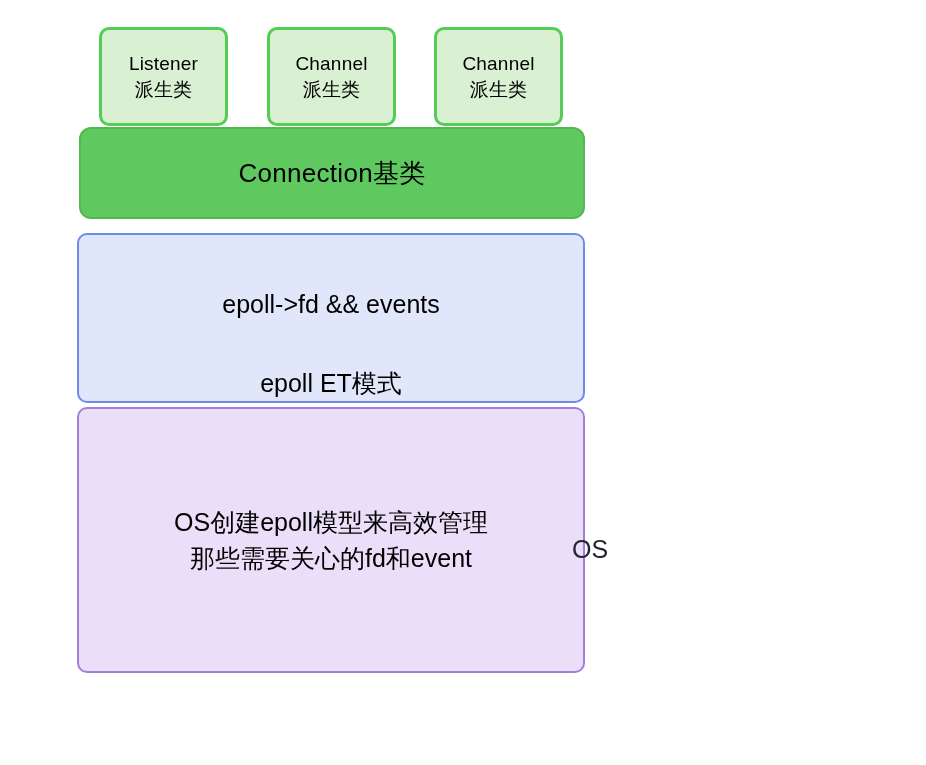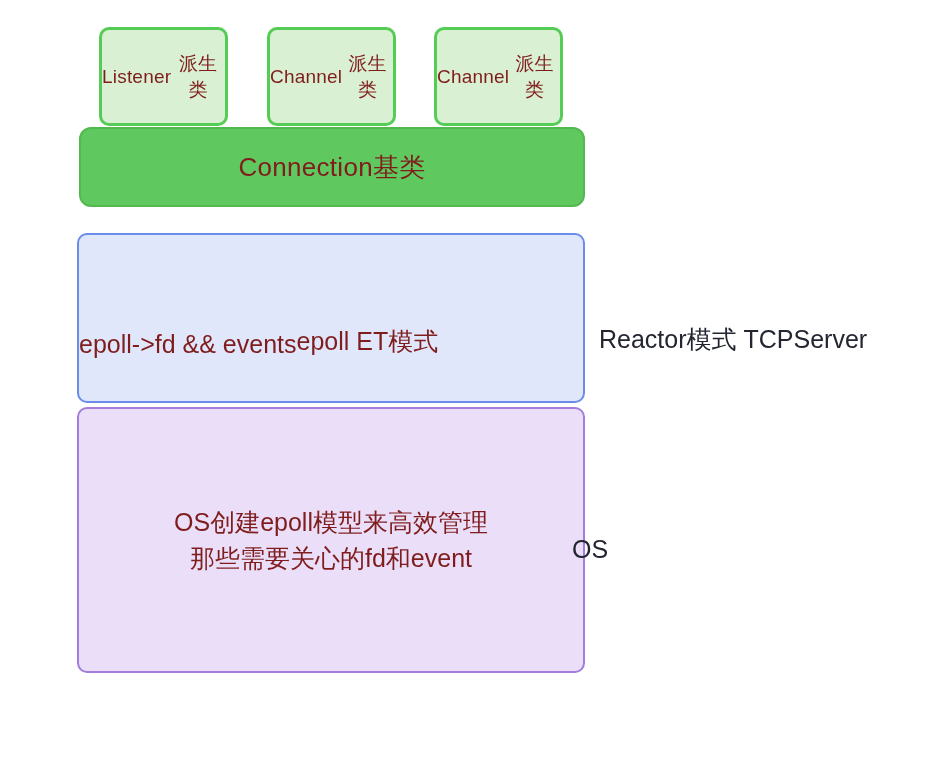--- a/index.html
+++ b/index.html
@@ -16,25 +16,26 @@
   }
   #canvas {
     position: relative;
     width: 926px;
     height: 765px;
   }
   .node {
     position: absolute;
     box-sizing: border-box;
     display: flex;
+    flex-direction: column;
     align-items: center;
     justify-content: center;
     text-align: center;
     line-height: 1.32;
-    color: #7f1d1d;
+    color: #000000;
     white-space: pre-line;
   }
 
   
   .derived {
     border: 3px solid #55cc55;
     border-radius: 10px;
     background: #d9f0d3;
     font-size: 19px;
     letter-spacing: 0.2px;
@@ -44,21 +45,21 @@
   }
   #derived-listener { left: 99px;  top: 27px; width: 129px; height: 99px; }
   #derived-channel-1 { left: 267px; top: 27px; width: 129px; height: 99px; }
   #derived-channel-2 { left: 434px; top: 27px; width: 129px; height: 99px; }
 
   
   #connection-base {
     left: 79px;
     top: 127px;
     width: 506px;
-    height: 80px;
+    height: 92px;
     background: #5fc95f;
     border: 2px solid #53b84f;
     border-radius: 12px;
     font-size: 26px;
     letter-spacing: 0.3px;
   }
 
   
   #epoll-layer {
     left: 77px;
@@ -129,17 +130,16 @@
   <div class="node" id="os-layer">
     <span>OS创建epoll模型来高效管理
 那些需要关心的fd和event</span>
   </div>
 
   <div class="node" id="epoll-layer">
     <span class="epoll-line-1">epoll-&gt;fd &amp;&amp; events</span>
     <span class="epoll-line-2">epoll ET模式</span>
   </div>
 
-  <div class="side-label" id="label-reactor">Reactor模式 TCPServer</div>
 
   <div class="side-label" id="label-os">OS</div>
 
 </div>
 
 </body></html>

